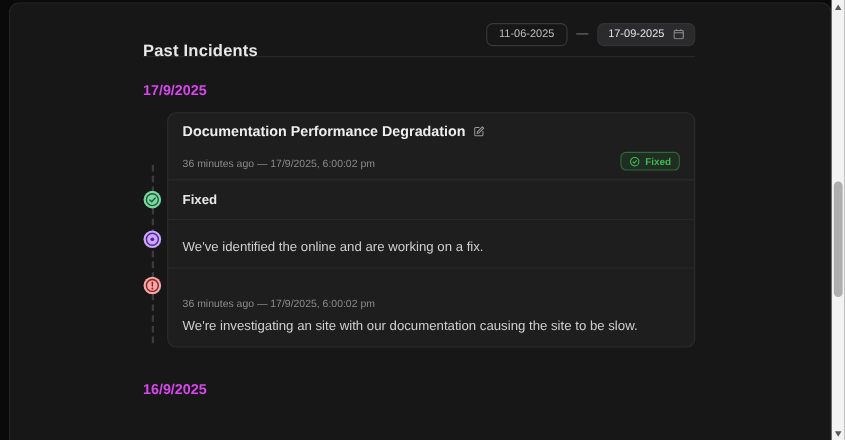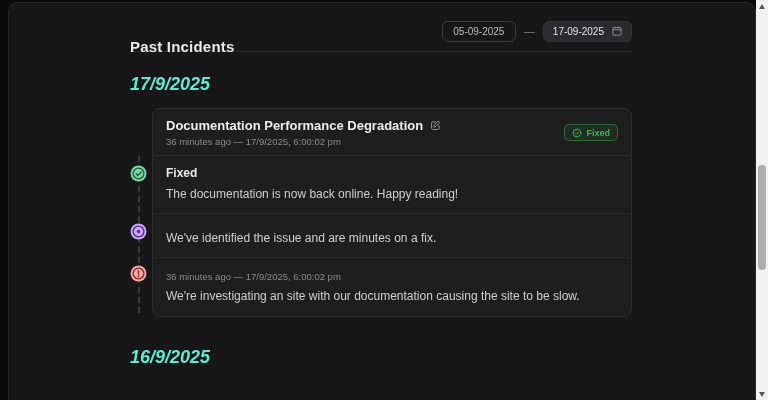--- a/index.html
+++ b/index.html
@@ -20,30 +20,30 @@
   .date-input{ height:21px; display:flex; align-items:center; justify-content:center;
     font-size:10px; border-radius:6px; padding:0 9px; cursor:pointer; }
   .date-from{ border:1px solid #3a3a3a; color:#bdbdbd; background:#171717; min-width:74px; }
   .date-to{ background:#2b2b2e; color:#e3e3e3; min-width:78px; gap:8px; border:1px solid #333; }
   .range-sep{ color:#8a8a8a; font-size:11px; }
   .divider{ border-bottom:1px solid #2b2b2b; margin-top:6px; }
 
   
   .section{ margin-top:22px; }
   .section + .section{ margin-top:30px; }
-  .section-date{ font-size:18px; font-weight:bold; color:#5eead4;font-style:italic; }
+  .section-date{ font-size:13px; font-weight:bold; color:#d946ef; }
   .card-wrap{ position:relative; margin-top:13px; }
   .timeline-line{ position:absolute; left:8px; top:48px; bottom:4px;
     border-left:2px dashed #3c3c3c; }
   .card{ margin-left:22px; background:#1e1e1e; border:1px solid #2d2d2d; border-radius:8px; }
   .card-header{ padding:9px 13px 8px; border-bottom:1px solid #2b2b2b;
-    display:flex; justify-content:space-between; align-items:center; }
+    display:flex; justify-content:space-between; align-items:flex-end; }
   .inc-title-row{ display:flex; align-items:center; gap:7px; }
   .inc-title{ font-size:13px; font-weight:bold; color:#ededed; }
-  .inc-ts, .upd-ts{ font-size:9.5px; color:#8b8b8b; margin-top:3px; }
+  .inc-ts, .upd-ts{ font-size:9.5px; color:#8b8b8b; margin-top:17px; }
   .edit-btn{ display:inline-flex; cursor:pointer; }
 
   .badge{ display:inline-flex; align-items:center; gap:4px; border:1px solid rgba(63,185,80,.45);
     background:rgba(46,160,67,.12); color:#3fb950; font-size:9px; font-weight:bold;
     padding:2.5px 7px; border-radius:5px; white-space:nowrap; }
 
   
   .update{ position:relative; padding:10px 13px 11px; }
   .update:not(.last){ border-bottom:1px solid #292929; }
   .upd-status{ font-size:12px; font-weight:bold; color:#e8e8e8; }
@@ -72,21 +72,21 @@
 </style>
 </head>
 <body>
 
 <div class="page-container">
   <div class="content">
 
     <div class="header-row">
       <div class="page-title">Past Incidents</div>
       <div class="date-range">
-        <div class="date-input date-from">05-09-2025</div>
+        <div class="date-input date-from">11-06-2025</div>
         <span class="range-sep">—</span>
         <div class="date-input date-to">
           <span>17-09-2025</span>
           <span style="display:inline-flex;">
             <svg width="10" height="10" viewBox="0 0 12 12" fill="none" stroke="#8d8d8d" stroke-width="1.2">
               <rect x="1" y="2" width="10" height="9" rx="1.2"></rect>
               <line x1="1" y1="4.6" x2="11" y2="4.6"></line>
               <line x1="3.6" y1="0.8" x2="3.6" y2="2.6"></line>
               <line x1="8.4" y1="0.8" x2="8.4" y2="2.6"></line>
             </svg>
@@ -128,32 +128,31 @@
         <div class="updates-host">
   <div class="update icon-green">
     <span class="tl-icon">
                     <svg viewBox="0 0 17 17">
                       <circle class="disc" cx="8.5" cy="8.5" r="8"></circle>
                       <circle class="ring" cx="8.5" cy="8.5" r="5.4"></circle>
                       <path class="glyph" d="M6.2 8.8l1.7 1.7 3.2-3.5"></path>
                     </svg>
                   </span>
     <div class="upd-status">Fixed</div>
-    <div class="upd-msg">The documentation is now back online. Happy reading!</div>
   </div>
 
   <div class="update icon-purple">
     <span class="tl-icon">
                     <svg viewBox="0 0 17 17">
                       <circle class="disc" cx="8.5" cy="8.5" r="8"></circle>
                       <circle class="ring" cx="8.5" cy="8.5" r="5.4"></circle>
                       <circle class="dot" cx="8.5" cy="8.5" r="1.7"></circle>
                     </svg>
                   </span>
-    <div class="upd-msg">We've identified the issue and are minutes on a fix.</div>
+    <div class="upd-msg">We've identified the online and are working on a fix.</div>
   </div>
 
   <div class="update icon-red no-status last">
     <span class="tl-icon">
                     <svg viewBox="0 0 17 17">
                       <circle class="disc" cx="8.5" cy="8.5" r="8"></circle>
                       <circle class="ring" cx="8.5" cy="8.5" r="5.4"></circle>
                       <line class="glyph" x1="8.5" y1="5.6" x2="8.5" y2="9.1"></line>
                       <circle class="dot" cx="8.5" cy="11.2" r="0.9"></circle>
                     </svg>

